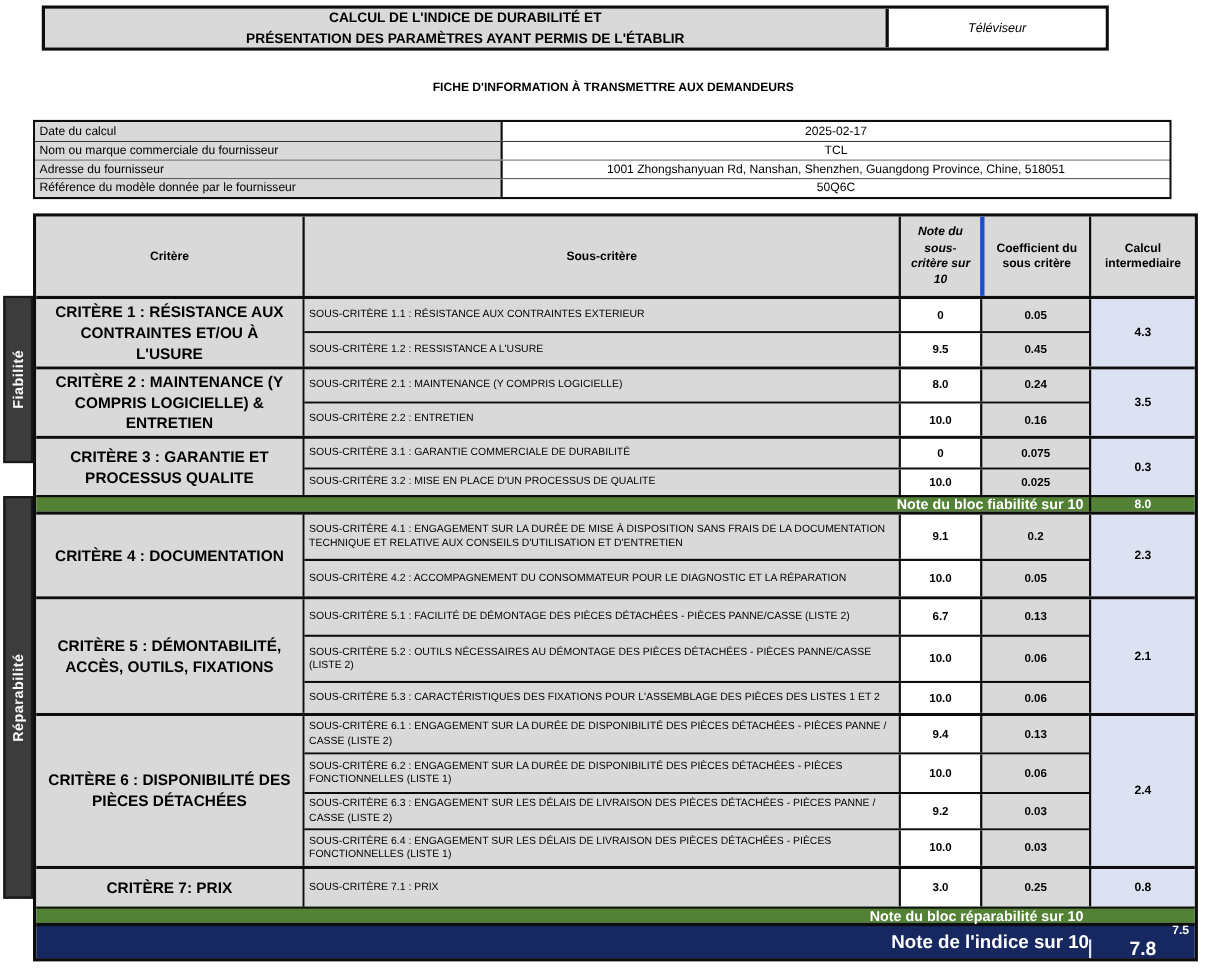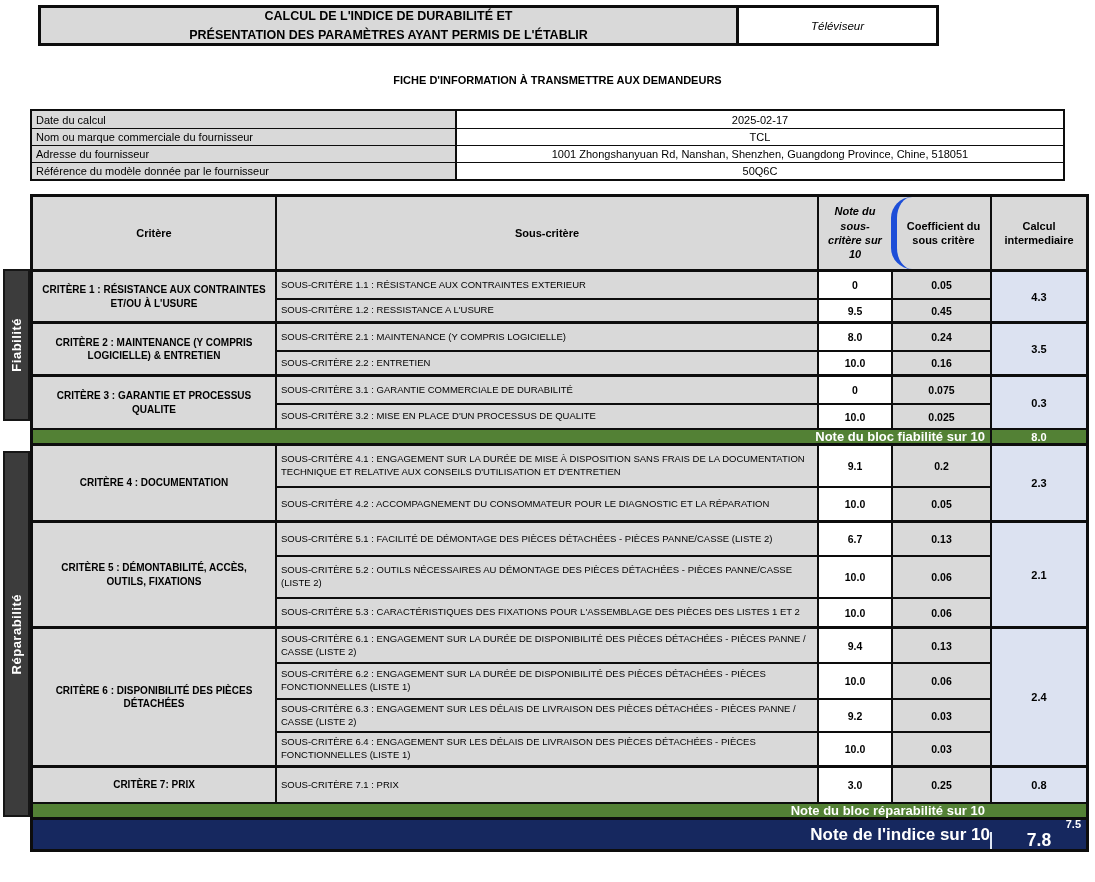--- a/index.html
+++ b/index.html
@@ -1,21 +1,21 @@
 <!DOCTYPE html>
 <html><head>
 <meta charset="utf-8">
 <style>
   * { margin:0; padding:0; box-sizing:border-box; }
   body { background:#fff; }
   .page { width:1095px; height:882px; background:#ffffff; position:relative;
           font-family:"Liberation Sans", sans-serif; color:#000; overflow:hidden; }
 
   
-  .header-box { display:flex; margin:5px 0 0 38px; width:901px; height:41px;
+  .header-box { display:flex; margin:5px 0 0 38px; width:970px; height:41px;
                 border:3px solid #0d0d0d; }
   .header-title { flex:1; background:#d9d9d9; display:flex; flex-direction:column;
                   justify-content:center; text-align:center; font-weight:bold;
                   font-size:12.5px; line-height:1.5; }
   .header-product { width:200px; border-left:3px solid #0d0d0d; background:#fff;
                     display:flex; align-items:center; justify-content:center;
                     font-weight:normal; font-style:italic; font-size:11.5px; }
 
   .subtitle { margin-top:28px; text-align:center; font-weight:bold; font-size:11px;padding-left:20px; }
 
@@ -33,25 +33,25 @@
   .table-wrap { position:relative; margin-top:13px; }
   .mtable { margin-left:30px; width:1059px; border:3px solid #0d0d0d; background:#fff; }
 
   .mhead { display:flex; height:72px; background:#d9d9d9; font-weight:bold;
            font-size:11px; }
   .mhead > div { display:flex; align-items:center; justify-content:center;
                  text-align:center; padding:0 5px; line-height:1.3; }
   .hc-critere { width:242px; }
   .hc-sous { flex:1; border-left:2px solid #0d0d0d; }
   .hc-note { width:74px; border-left:2px solid #0d0d0d;font-style:italic; }
-  .hc-coef { width:99px; border-left:6px solid #1d4ed8;border-radius:21px; }
+  .hc-coef { width:99px; border-left:4px solid #1d4ed8; }
   .hc-calc { width:96px; border-left:2px solid #0d0d0d; }
 
   .group { display:flex; border-top:3px solid #0d0d0d; }
-  .g-critere { width:242px; background:#d9d9d9; font-weight:bold; font-size:10px;
+  .g-critere { width:242px; background:#d9d9d9; font-weight:bold; font-size:14px;
                display:flex; align-items:center; justify-content:center;
                text-align:center; padding:2px 8px; line-height:1.35; }
   .g-mid { flex:1; border-left:2px solid #0d0d0d; display:flex; flex-direction:column; }
   .subrow { display:flex; flex:1; }
   .subrow + .subrow { border-top:2px solid #0d0d0d; }
   .s-label { flex:1; background:#d9d9d9; font-size:9.5px; display:flex;
              align-items:center; padding:1px 4px; line-height:1.35; }
   .s-note { width:74px; border-left:2px solid #0d0d0d; background:#fff;
             font-weight:bold; font-size:10.5px; display:flex; align-items:center;
             justify-content:center; }

